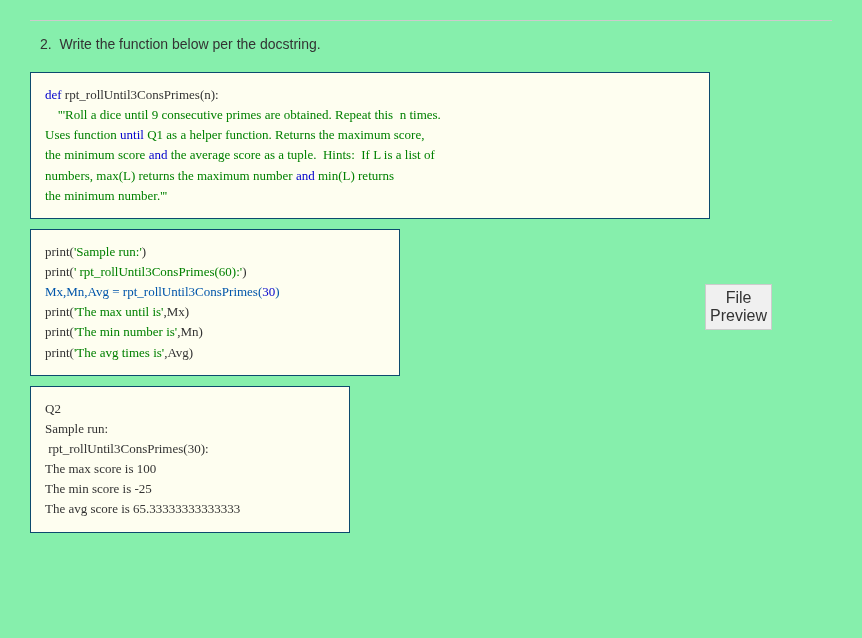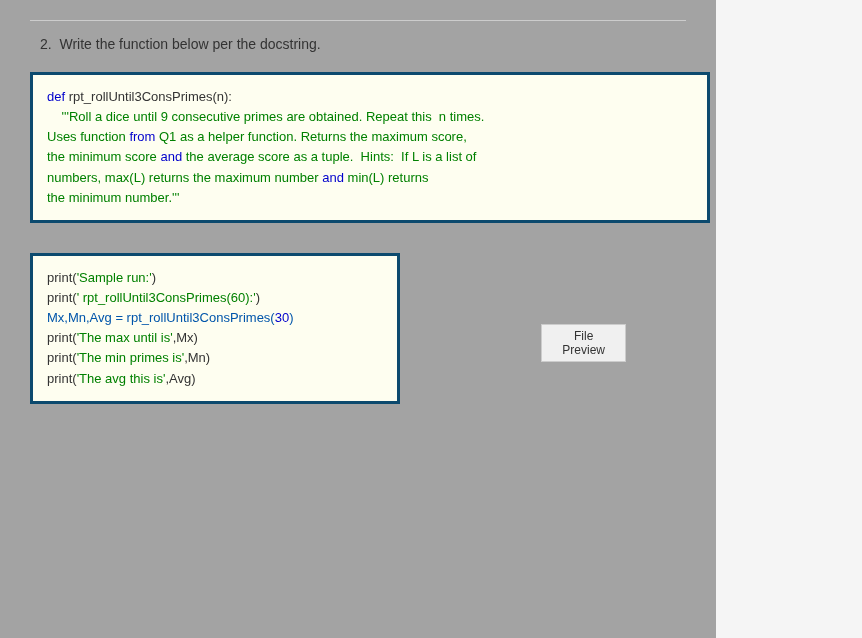--- a/index.html
+++ b/index.html
@@ -11,43 +11,43 @@
     body {
       background-color: #f5f5f5;
       font-family: Arial, sans-serif;
       font-size: 14px;
       color: #333;
       width: 862px;
       min-height: 638px;
     }
 
     .page-container {
-      background: #a3a3a3;
-      width: 716px;
+      background: #86efac;
+      width: 862px;
       min-height: 638px;
       padding: 20px 30px;
       position: relative;
     }
 
     .question-header {
       font-size: 14px;
       color: #333;
       margin-bottom: 20px;
       padding-left: 10px;
     }
 
     .code-block {
       background-color: #fefef0;
-      border: 3px solid #0c4a6e;
+      border: 1px solid #0c4a6e;
       padding: 12px 14px;
-      font-family: Liberation Sans, sans-serif;
+      font-family: Liberation Serif, serif;
       font-size: 13px;
       line-height: 1.55;
       color: #333;
-      margin-bottom: 30px;
+      margin-bottom: 10px;
       position: relative;
       white-space: pre;
     }
 
     .code-block.docstring-block {
       width: 680px;
     }
 
     .code-block.sample-run-block {
       width: 370px;
@@ -70,22 +70,22 @@
       color: #0055aa;
     }
 
     .file-preview-btn {
       position: absolute;
       right: 30px;
       top: 50%;
       transform: translateY(-50%);
       background: #f0f0f0;
       border: 1px solid #ccc;
-      padding: 4px 20px;
-      font-size: 12px;
+      padding: 4px 4px;
+      font-size: 16px;
       cursor: pointer;
       color: #333;
     }
 
     .sample-and-output-row {
       display: flex;
       align-items: flex-start;
       position: relative;
       gap: 20px;
     }
@@ -107,33 +107,39 @@
 
 <div class="page-container">
   <div class="divider-top"></div>
 
   <div class="question-header">
     <span>2.</span>&nbsp;&nbsp;<span>Write the function below per the docstring.</span>
   </div>
 
   <div class="code-block docstring-block"><span class="keyword">def</span> <span>rpt_rollUntil3ConsPrimes</span>(n):
 <span class="string-color">    '''Roll a dice until 9 consecutive primes are obtained. Repeat this  n times.</span>
-<span class="string-color">Uses function <span class="keyword">from</span> Q1 as a helper function. Returns the maximum score,</span>
+<span class="string-color">Uses function <span class="keyword">until</span> Q1 as a helper function. Returns the maximum score,</span>
 <span class="string-color">the minimum score <span class="keyword">and</span> the average score as a tuple.  Hints:  If L is a list of</span>
 <span class="string-color">numbers, max(L) returns the maximum number <span class="keyword">and</span> min(L) returns</span>
 <span class="string-color">the minimum number.'''</span></div>
 
   <div class="sample-and-output-row">
 
     <div class="code-block sample-run-block"><span>print(<span class="string-color">'Sample run:'</span>)</span>
 <span>print(<span class="string-color">' rpt_rollUntil3ConsPrimes(60):'</span>)</span>
 <span class="highlight-blue">Mx,Mn,Avg = rpt_rollUntil3ConsPrimes(<span style="color:#0000cc;">30</span>)</span>
 <span>print(<span class="string-color">'The max until is'</span>,Mx)</span>
-<span>print(<span class="string-color">'The min primes is'</span>,Mn)</span>
-<span>print(<span class="string-color">'The avg this is'</span>,Avg)</span></div>
+<span>print(<span class="string-color">'The min number is'</span>,Mn)</span>
+<span>print(<span class="string-color">'The avg times is'</span>,Avg)</span></div>
 
     <div class="file-preview-wrapper">
       <button class="file-preview-btn">File Preview</button>
     </div>
   </div>
 
+  <div class="code-block output-block"><span>Q2</span>
+<span>Sample run:</span>
+<span> rpt_rollUntil3ConsPrimes(30):</span>
+<span>The max score is 100</span>
+<span>The min score is -25</span>
+<span>The avg score is 65.33333333333333</span></div>
 
 </div>
 
 </body></html>

